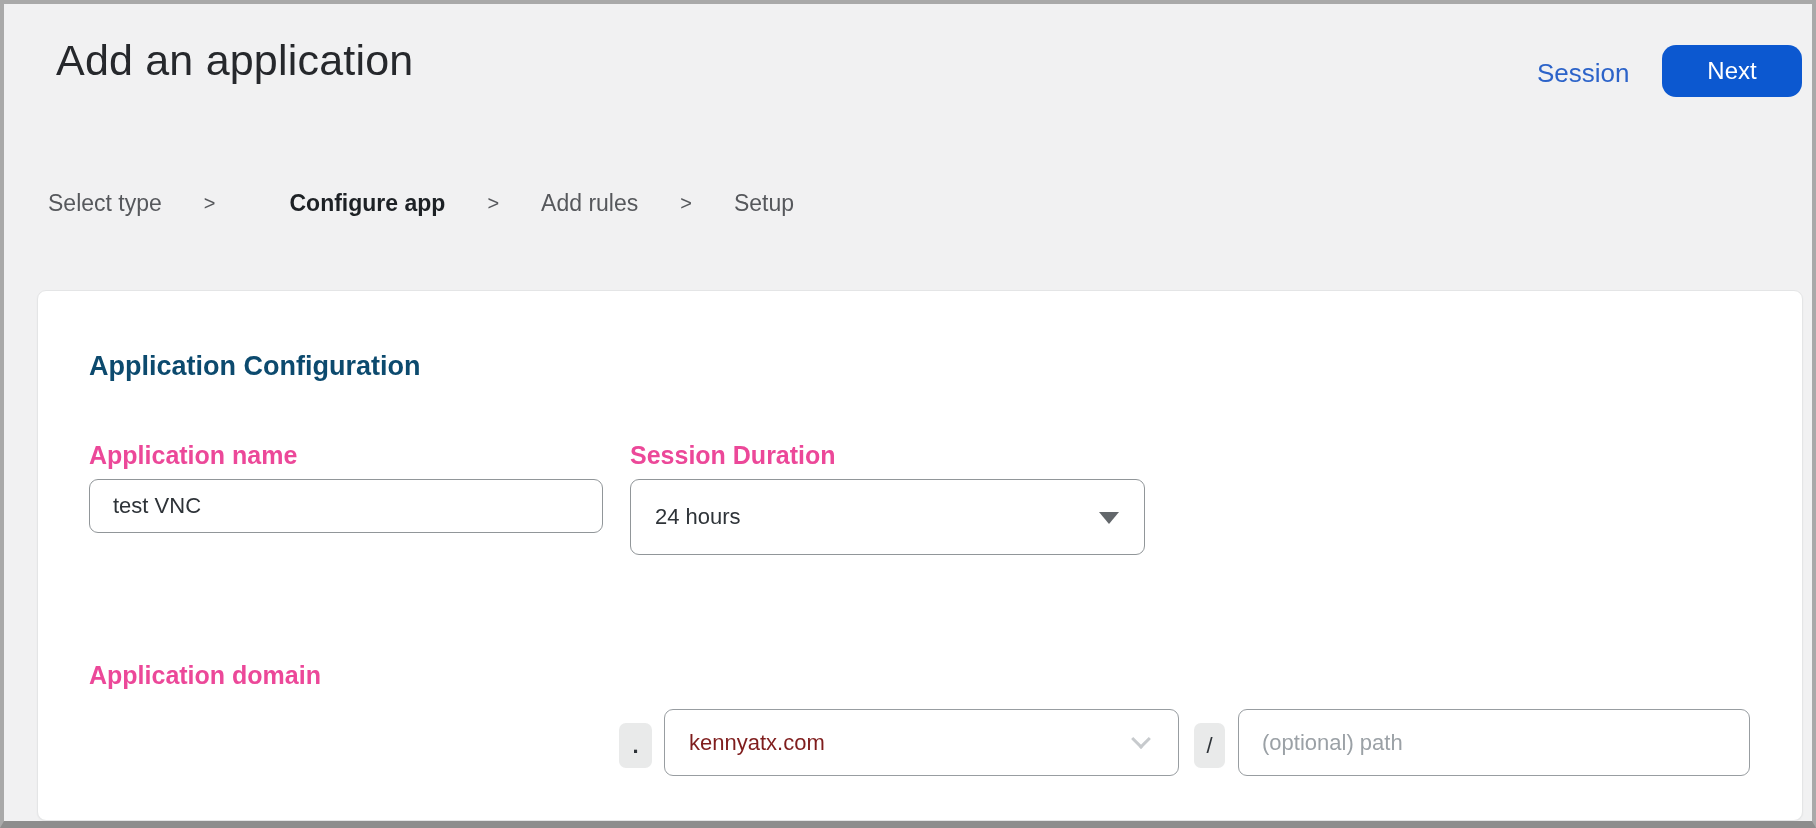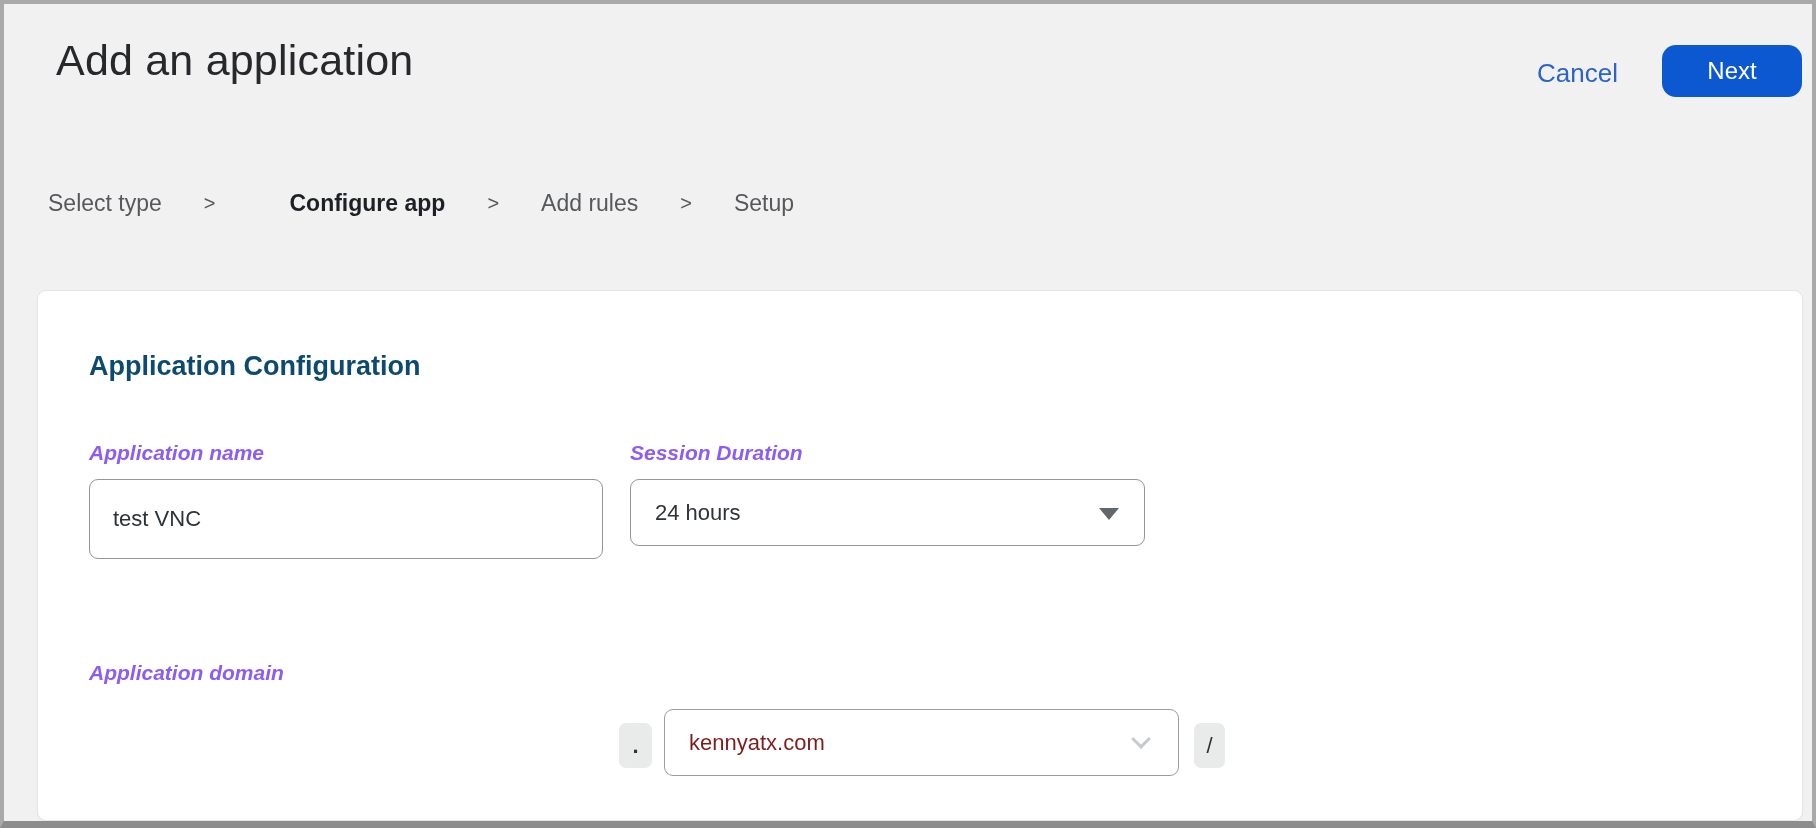--- a/index.html
+++ b/index.html
@@ -52,39 +52,39 @@
     border: 1px solid #e4e5e6;
     border-radius: 9px;
     box-shadow: 0 1px 2px rgba(0,0,0,0.04);
   }
   .section-title {
     position: absolute; left: 51px; top: 60px;
     font-size: 27px; font-weight: 700; color: #0c4a6e;
   }
   .field-label {
     position: absolute;
-    font-size: 21px; font-weight: 700; color: #8b5cf6; font-style: italic;
+    font-size: 25px; font-weight: 700; color: #ec4899;
   }
   .label-app-name    { left: 51px;  top: 150px; }
   .label-session     { left: 592px; top: 150px; }
   .label-app-domain  { left: 51px;  top: 370px; text-align: center; }
 
   .text-input {
-    position: absolute; height: 80px;
+    position: absolute; height: 54px;
     border: 1px solid #919699; border-radius: 9px;
     background: #ffffff;
     font-family: "Liberation Sans", sans-serif;
     font-size: 22px; color: #2e3338;
     padding: 0 20px 0 23px; outline: none;
   }
   .text-input::placeholder { color: #9ba1a6; }
   .input-app-name { left: 51px; top: 188px; width: 514px; }
 
   .select-box {
-    position: absolute; height: 67px;
+    position: absolute; height: 76px;
     border: 1px solid #919699; border-radius: 9px;
     background: #ffffff; cursor: pointer;
     display: flex; align-items: center;
     padding-left: 24px;
     font-size: 22px; color: #2e3338;
   }
   .select-session { left: 592px; top: 188px; width: 515px; }
   .caret-down {
     position: absolute; right: 25px; top: 50%; margin-top: -5px;
     width: 0; height: 0;
@@ -118,21 +118,21 @@
     transform: rotate(45deg);
   }
   .input-path { left: 1200px; top: 418px; width: 512px; height: 67px; border-color: #989da1; }
 </style>
 </head>
 <body>
 
 <div class="window-border"></div>
 
 <div class="page-title">Add an application</div>
-<a class="cancel-link">Cancel</a>
+<a class="cancel-link">Session</a>
 <button class="next-button">Next</button>
 
 <div class="breadcrumb">
   <span class="step">Select type</span>
   <span class="sep">&gt;</span>
   <span class="step active">Configure app</span>
   <span class="sep">&gt;</span>
   <span class="step">Add rules</span>
   <span class="sep">&gt;</span>
   <span class="step">Setup</span>
@@ -155,13 +155,14 @@
 
   <div class="sep-pill pill-dot">.</div>
 
   <div class="select-box select-domain">
     <span>kennyatx.com</span>
     <span class="chevron-down"></span>
   </div>
 
   <div class="sep-pill pill-slash">/</div>
 
+  <input class="text-input input-path" type="text" value="" placeholder="(optional) path" style="">
 </div>
 
 </body></html>

